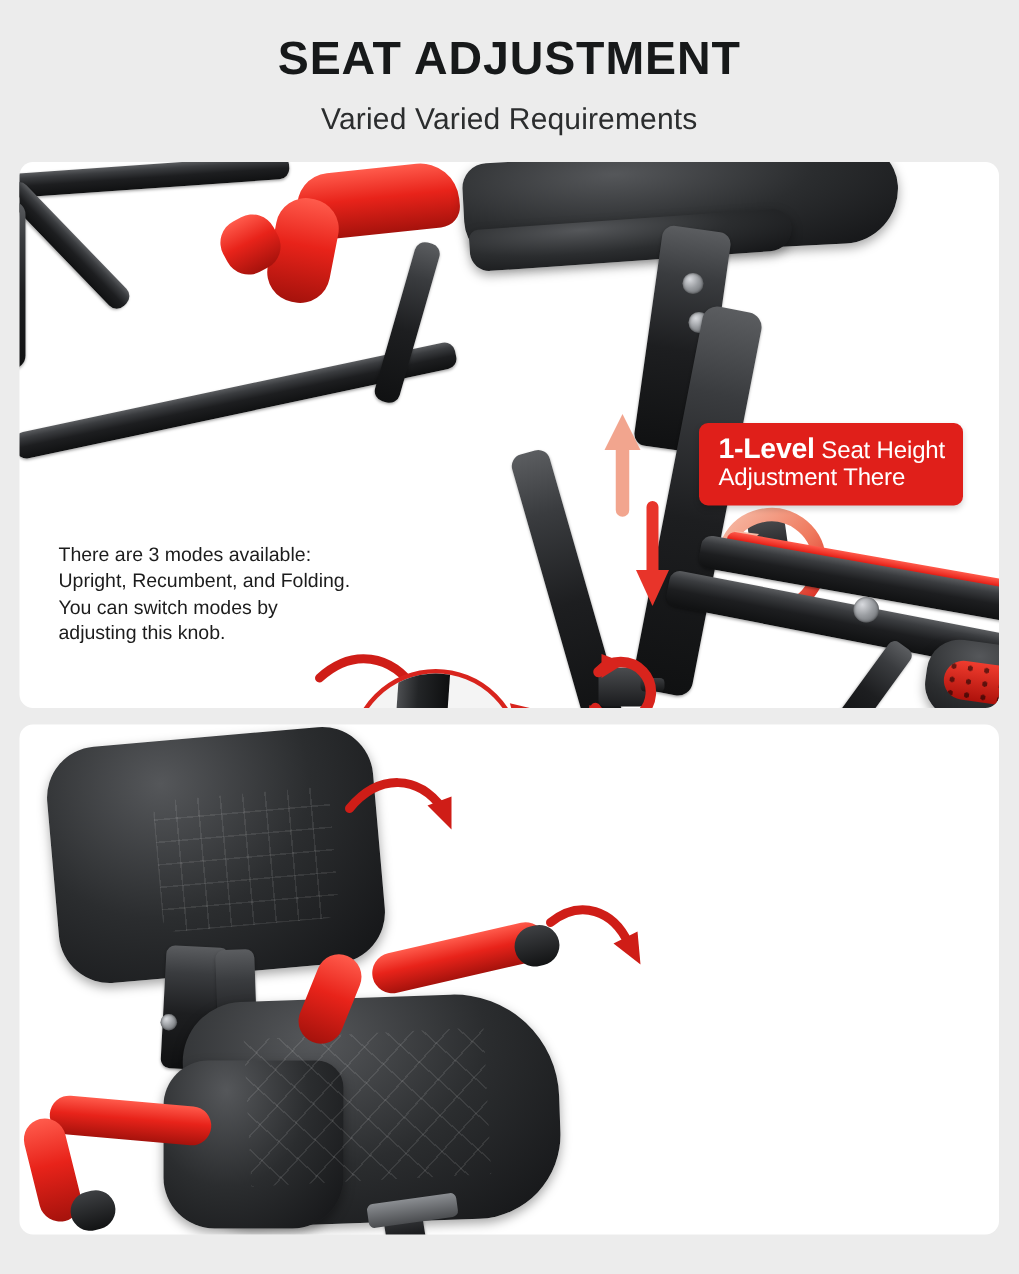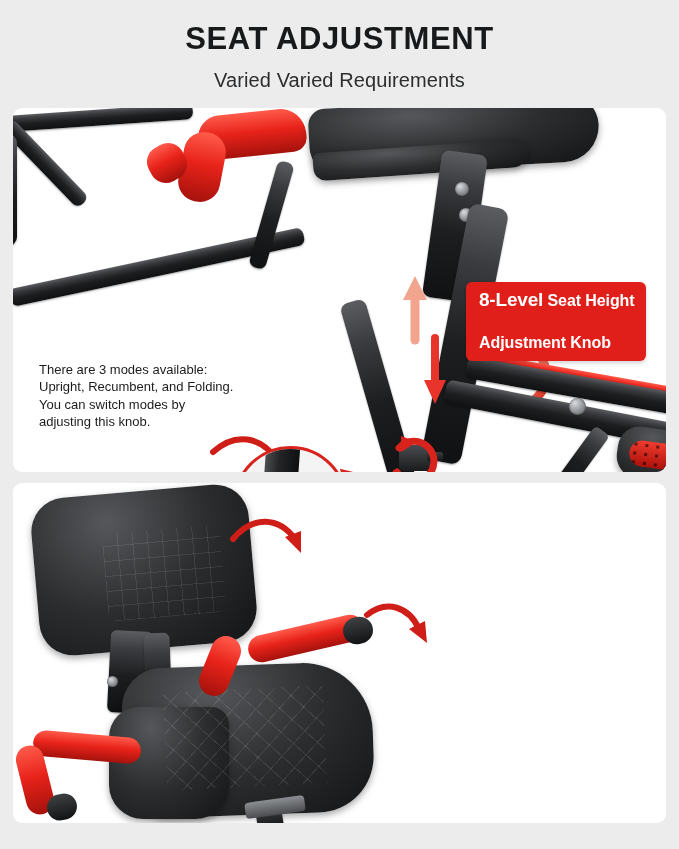--- a/index.html
+++ b/index.html
@@ -113,21 +113,21 @@
   }
   #label-knob {
     left: 453px; top: 174px;
     padding: 7px 12px 9px 13px;
     line-height: 1.12;
   }
   #label-knob .lead {
     font-size: 19px; font-weight: bold; letter-spacing: -0.2px;
   }
   #label-knob .rest {
-    font-size: 16px; font-weight: bold; letter-spacing: -0.1px; margin-top: 24px;
+    font-size: 16px; font-weight: normal; letter-spacing: -0.1px;
   }
 
   
   .body-copy {
     position: absolute;
     font-size: 13px;
     line-height: 1.33;
     color: #1c1c1c;
     white-space: pre-line;
   }
@@ -289,24 +289,24 @@
     </svg>
 
     <div id="magnifier">
       <div class="mpost"></div>
 
     </div>
     <div id="mag-pointer"></div>
 
     <div class="red-label" id="label-knob">
       <div>
-        <span class="lead">8-Level</span>
+        <span class="lead">1-Level</span>
         <span class="rest">Seat Height</span>
       </div>
-      <div class="rest">Adjustment Knob</div>
+      <div class="rest">Adjustment There</div>
     </div>
 
     <div class="body-copy" id="copy-modes">There are 3 modes available:
 Upright, Recumbent, and Folding.
 You can switch modes by
 adjusting this knob.</div>
 
   </div>
 </div>
 

